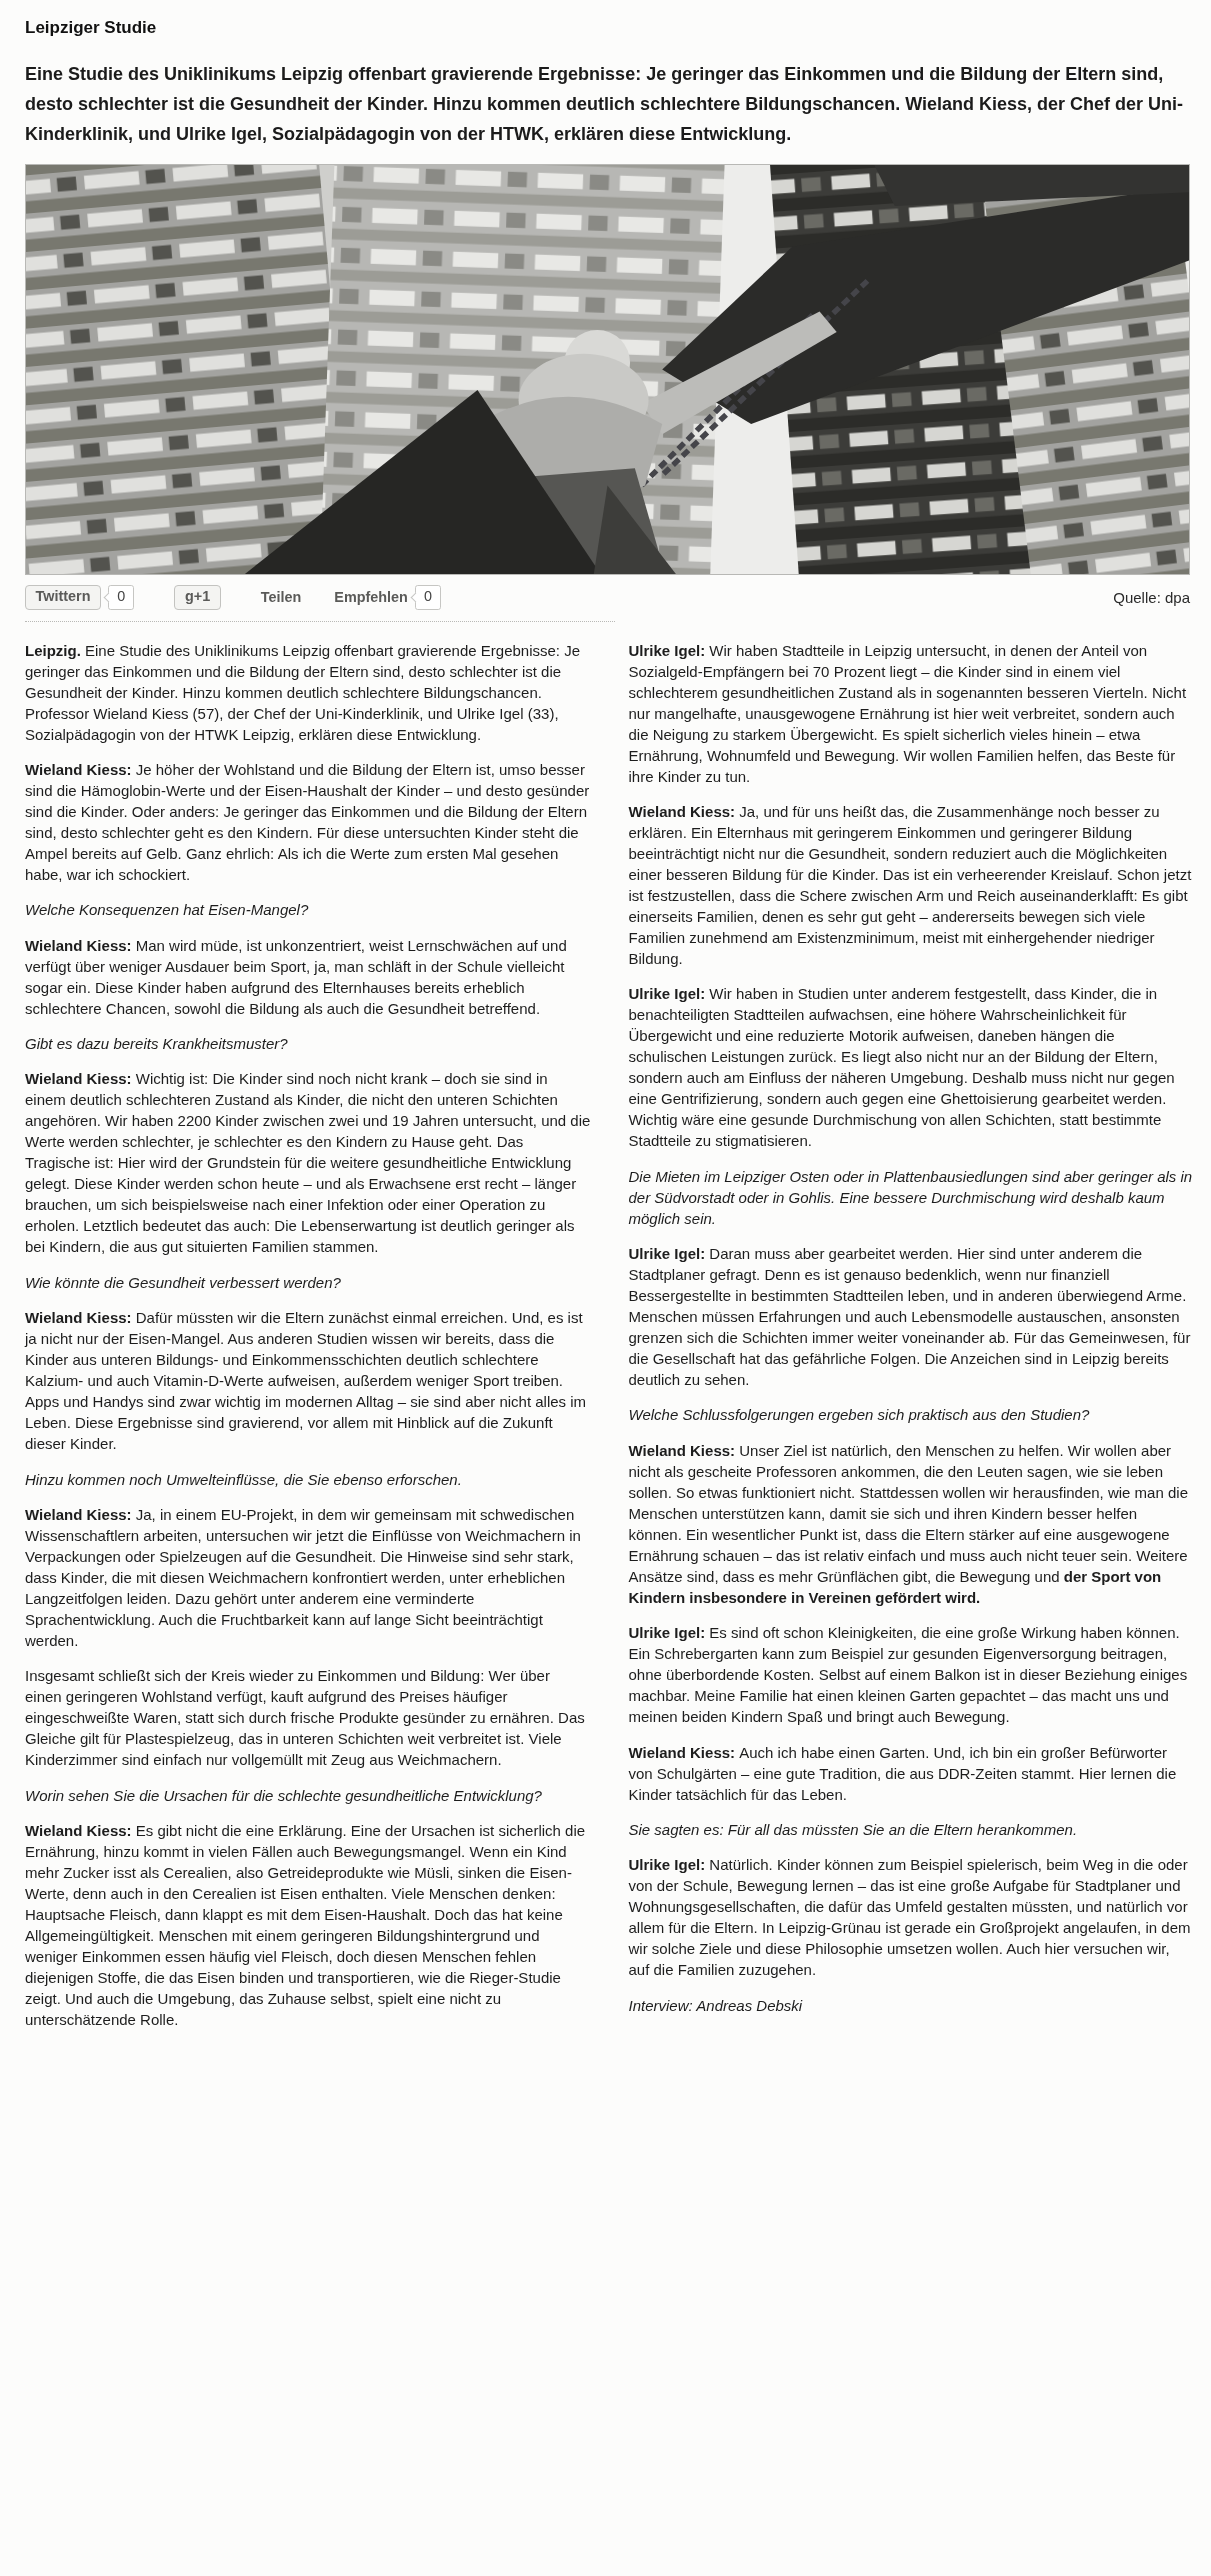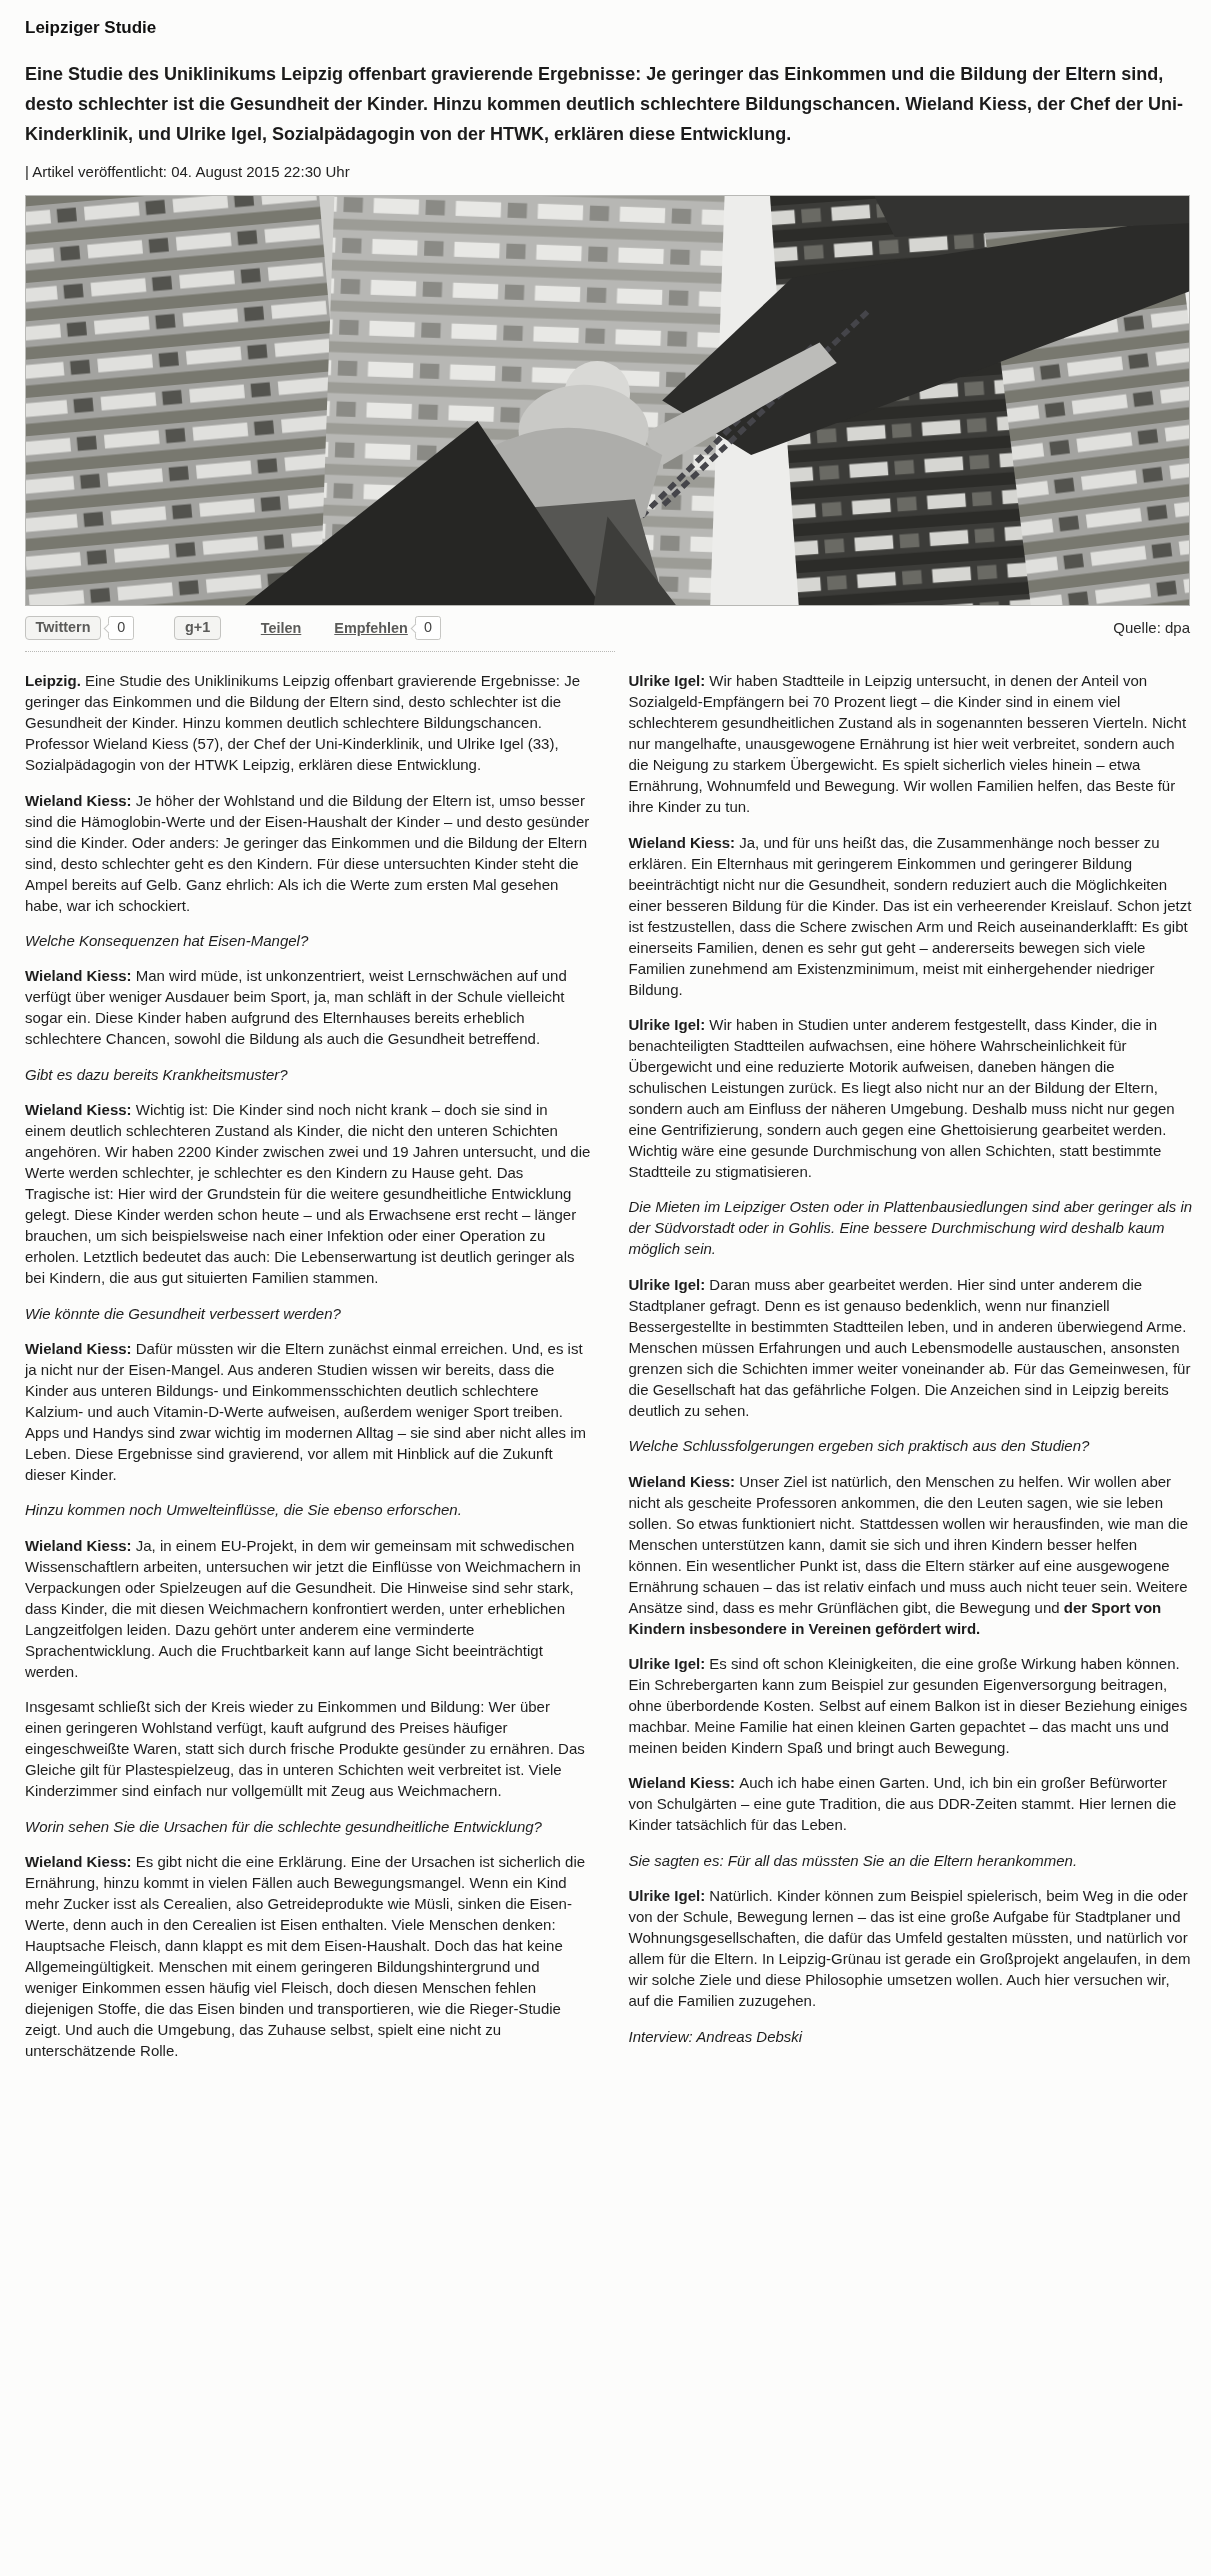--- a/index.html
+++ b/index.html
@@ -47,21 +47,21 @@
     display:inline-block; border:0.7px solid #c6c6c3; border-radius:2.7px;
     background:#fff; color:#444; font-size:14.4px; padding:3.4px 8.2px;
     position:relative; line-height:1.1; cursor:pointer;
   }
   .bubble::before {
     content:""; position:absolute; left:-4.1px; top:50%; margin-top:-3.4px;
     width:6.2px; height:6.2px; background:#fff;
     border-left:0.7px solid #c6c6c3; border-bottom:0.7px solid #c6c6c3;
     transform:rotate(45deg);
   }
-  .plain-label { font-size:14.4px; font-weight:bold; color:#5a5a58; cursor:pointer;text-decoration:underline; }
+  .plain-label { font-size:14.4px; font-weight:bold; color:#5a5a58; cursor:pointer; }
   .credit { margin-left:auto; font-size:15px; color:#2a2a2a; }
   .rule {
     width:590px; border-bottom:1.4px dotted #b9b9b6; margin-top:11px;
   }
   
   .columns { display:flex; gap:38px; margin-top:18px; width:1169px; }
   .col { flex:1 1 0; }
   .col p { font-size:15px; line-height:21px; margin-bottom:14.4px; color:#1d1d1d; }
   .col p.q { font-style:italic; }
   .col p.byline { font-style:italic; }
@@ -70,21 +70,20 @@
 </head>
 <body>
 
 <div class="page">
 
   <div class="kicker">Leipziger Studie</div>
 
 
   <p class="lead">Eine Studie des Uniklinikums Leipzig offenbart gravierende Ergebnisse: Je geringer das Einkommen und die Bildung der Eltern sind, desto schlechter ist die Gesundheit der Kinder. Hinzu kommen deutlich schlechtere Bildungschancen. Wieland Kiess, der Chef der Uni-Kinderklinik, und Ulrike Igel, Sozialpädagogin von der HTWK, erklären diese Entwicklung.</p>
 
-  <div class="dateline">| Artikel veröffentlicht: 04. August 2015 22:30 Uhr</div>
 
   <div class="photo-wrap">
 
     <svg viewBox="0 0 1700 600" preserveAspectRatio="none">
       <defs>
         <pattern id="winL" width="130" height="56" patternUnits="userSpaceOnUse">
           <rect width="130" height="56" fill="#a3a3a0"></rect>
           <rect x="6" y="8" width="80" height="20" fill="#e0e0dd"></rect>
           <rect x="96" y="8" width="28" height="20" fill="#53534e"></rect>
           <rect y="38" width="130" height="18" fill="#78786f"></rect>

